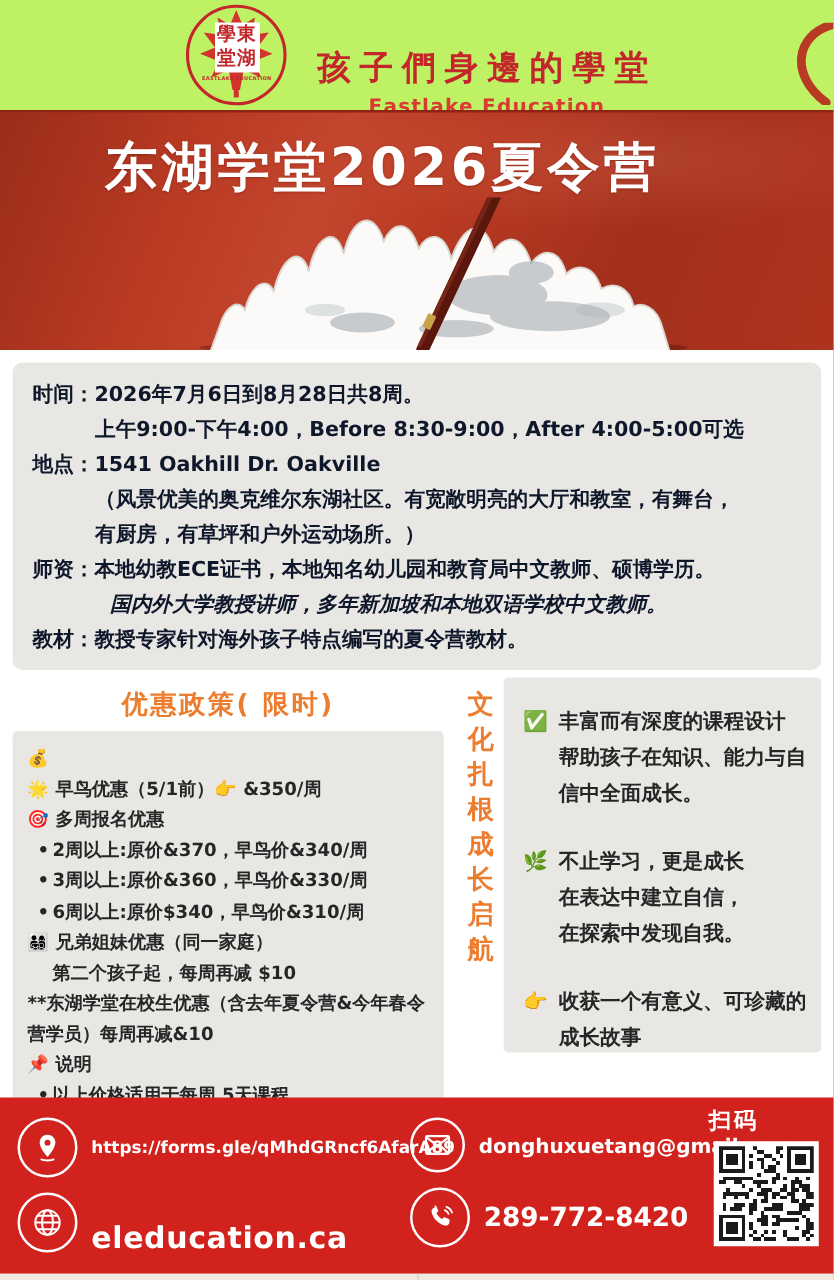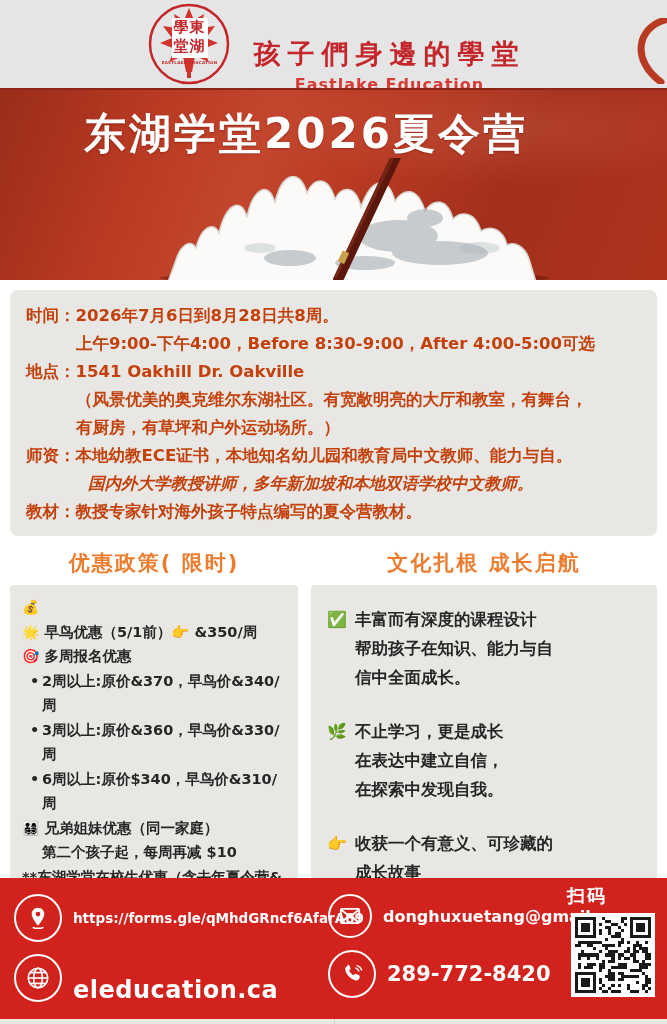--- a/index.html
+++ b/index.html
@@ -1,19 +1,19 @@
 <!DOCTYPE html>
 <html><head>
 <meta charset="utf-8">
 <style>
   html,body{margin:0;padding:0;background:#888;}
   .page{width:667px;height:1024px;position:relative;background:#ffffff;overflow:hidden;
         font-family:"DejaVu Sans","Liberation Sans",sans-serif;}
   
-  .header{height:88px;background:#e5e5e5;display:flex;align-items:center;justify-content:center;
+  .header{height:88px;background:#bef264;display:flex;align-items:center;justify-content:center;
           gap:18px;position:relative;}
   .logo-wrap{width:94px;height:84px;position:relative;flex:0 0 auto;}
   .logo-wrap svg{width:94px;height:84px;display:block;}
   .logo-chars{position:absolute;left:30px;top:16px;width:36px;height:40px;background:#fff;
               color:#c3272b;font-weight:bold;font-size:15px;line-height:19px;text-align:center;
               letter-spacing:1px;font-family:"DejaVu Serif","Liberation Serif",serif;}
   .logo-sub{position:absolute;left:10px;top:58px;width:76px;text-align:center;color:#c3272b;
             font-size:4px;font-weight:bold;letter-spacing:.3px;}
   .slogan{display:flex;flex-direction:column;align-items:center;}
   .slogan-zh{color:#c3272b;font-size:27px;font-weight:900;letter-spacing:7px;
@@ -25,29 +25,29 @@
       radial-gradient(ellipse 60% 50% at 75% 20%, rgba(255,150,120,.18), transparent 60%),
       linear-gradient(112deg, rgba(60,5,0,.25) 0%, transparent 22%, rgba(255,140,110,.14) 38%,
                       transparent 52%, rgba(80,10,5,.22) 74%, rgba(140,30,15,.25) 100%),
       #b93a23;
       border-top:2px solid #8e2418;position:relative;overflow:hidden;}
   .banner-title{color:#fff;font-size:42px;font-weight:900;letter-spacing:3px;
                 padding:16px 0 0 84px;text-shadow:0 1px 2px rgba(90,10,0,.35);}
   .brush-rest{position:absolute;left:140px;bottom:-4px;width:436px;height:126px;}
   
   .info-section{padding:10px 10px 0;}
-  .info-box{background:#e9e7e4;border-radius:8px;padding:12px 16px 10px;color:#c2410c;
+  .info-box{background:#e9e7e4;border-radius:8px;padding:12px 16px 10px;color:#0f172a;
             font-size:16.5px;font-weight:bold;line-height:28px;}
   .info-line{white-space:nowrap;}
   .ind-a{padding-left:50px;}
   .ind-b{padding-left:62px;font-style:italic;}
   
   .columns{display:flex;gap:13px;padding:6px 10px 0;}
-  .col-left{width:288px;flex:0 0 auto;display:flex;flex-direction:column;}
-  .col-right{flex:1;display:flex;flex-direction:column;}
+  .col-left{width:345px;flex:0 0 auto;display:flex;flex-direction:column;}
+  .col-right{flex:1;display:flex;}
   .col-heading{text-align:center;color:#ed7d2e;font-size:21px;font-weight:900;
                letter-spacing:2px;padding:7px 0 8px;}
   .promo-box{background:#e9e7e4;border-radius:4px;padding:10px 8px 10px 12px;color:#262626;
              font-size:14.5px;font-weight:bold;line-height:24.5px;flex:1;}
   .promo-item{display:flex;gap:5px;align-items:flex-start;}
   .promo-icon{flex:0 0 auto;font-size:14px;line-height:24.5px;}
   .promo-bullet{padding-left:20px;position:relative;}
   .promo-bullet::before{content:"•";position:absolute;left:8px;}
   .promo-indent{padding-left:20px;}
   .growth-box{background:#e9e7e4;border-radius:4px;padding:20px 12px 12px 16px;color:#262626;
@@ -125,21 +125,21 @@
     </div>
   </div>
 
   <div class="info-section">
     <div class="info-box">
       <div class="info-line">时间：2026年7月6日到8月28日共8周。</div>
       <div class="info-line ind-a">上午9:00-下午4:00，Before 8:30-9:00，After 4:00-5:00可选</div>
       <div class="info-line">地点：1541 Oakhill Dr. Oakville</div>
       <div class="info-line ind-a">（风景优美的奥克维尔东湖社区。有宽敞明亮的大厅和教室，有舞台，</div>
       <div class="info-line ind-a">有厨房，有草坪和户外运动场所。）</div>
-      <div class="info-line">师资：本地幼教ECE证书，本地知名幼儿园和教育局中文教师、能力与自。</div>
+      <div class="info-line">师资：本地幼教ECE证书，本地知名幼儿园和教育局中文教师、硕博学历。</div>
       <div class="info-line ind-b">国内外大学教授讲师，多年新加坡和本地双语学校中文教师。</div>
       <div class="info-line">教材：教授专家针对海外孩子特点编写的夏令营教材。</div>
     </div>
   </div>
 
   <div class="columns">
 
     <div class="col-left">
       <div class="col-heading">优惠政策( 限时)</div>
       <div class="promo-box">

